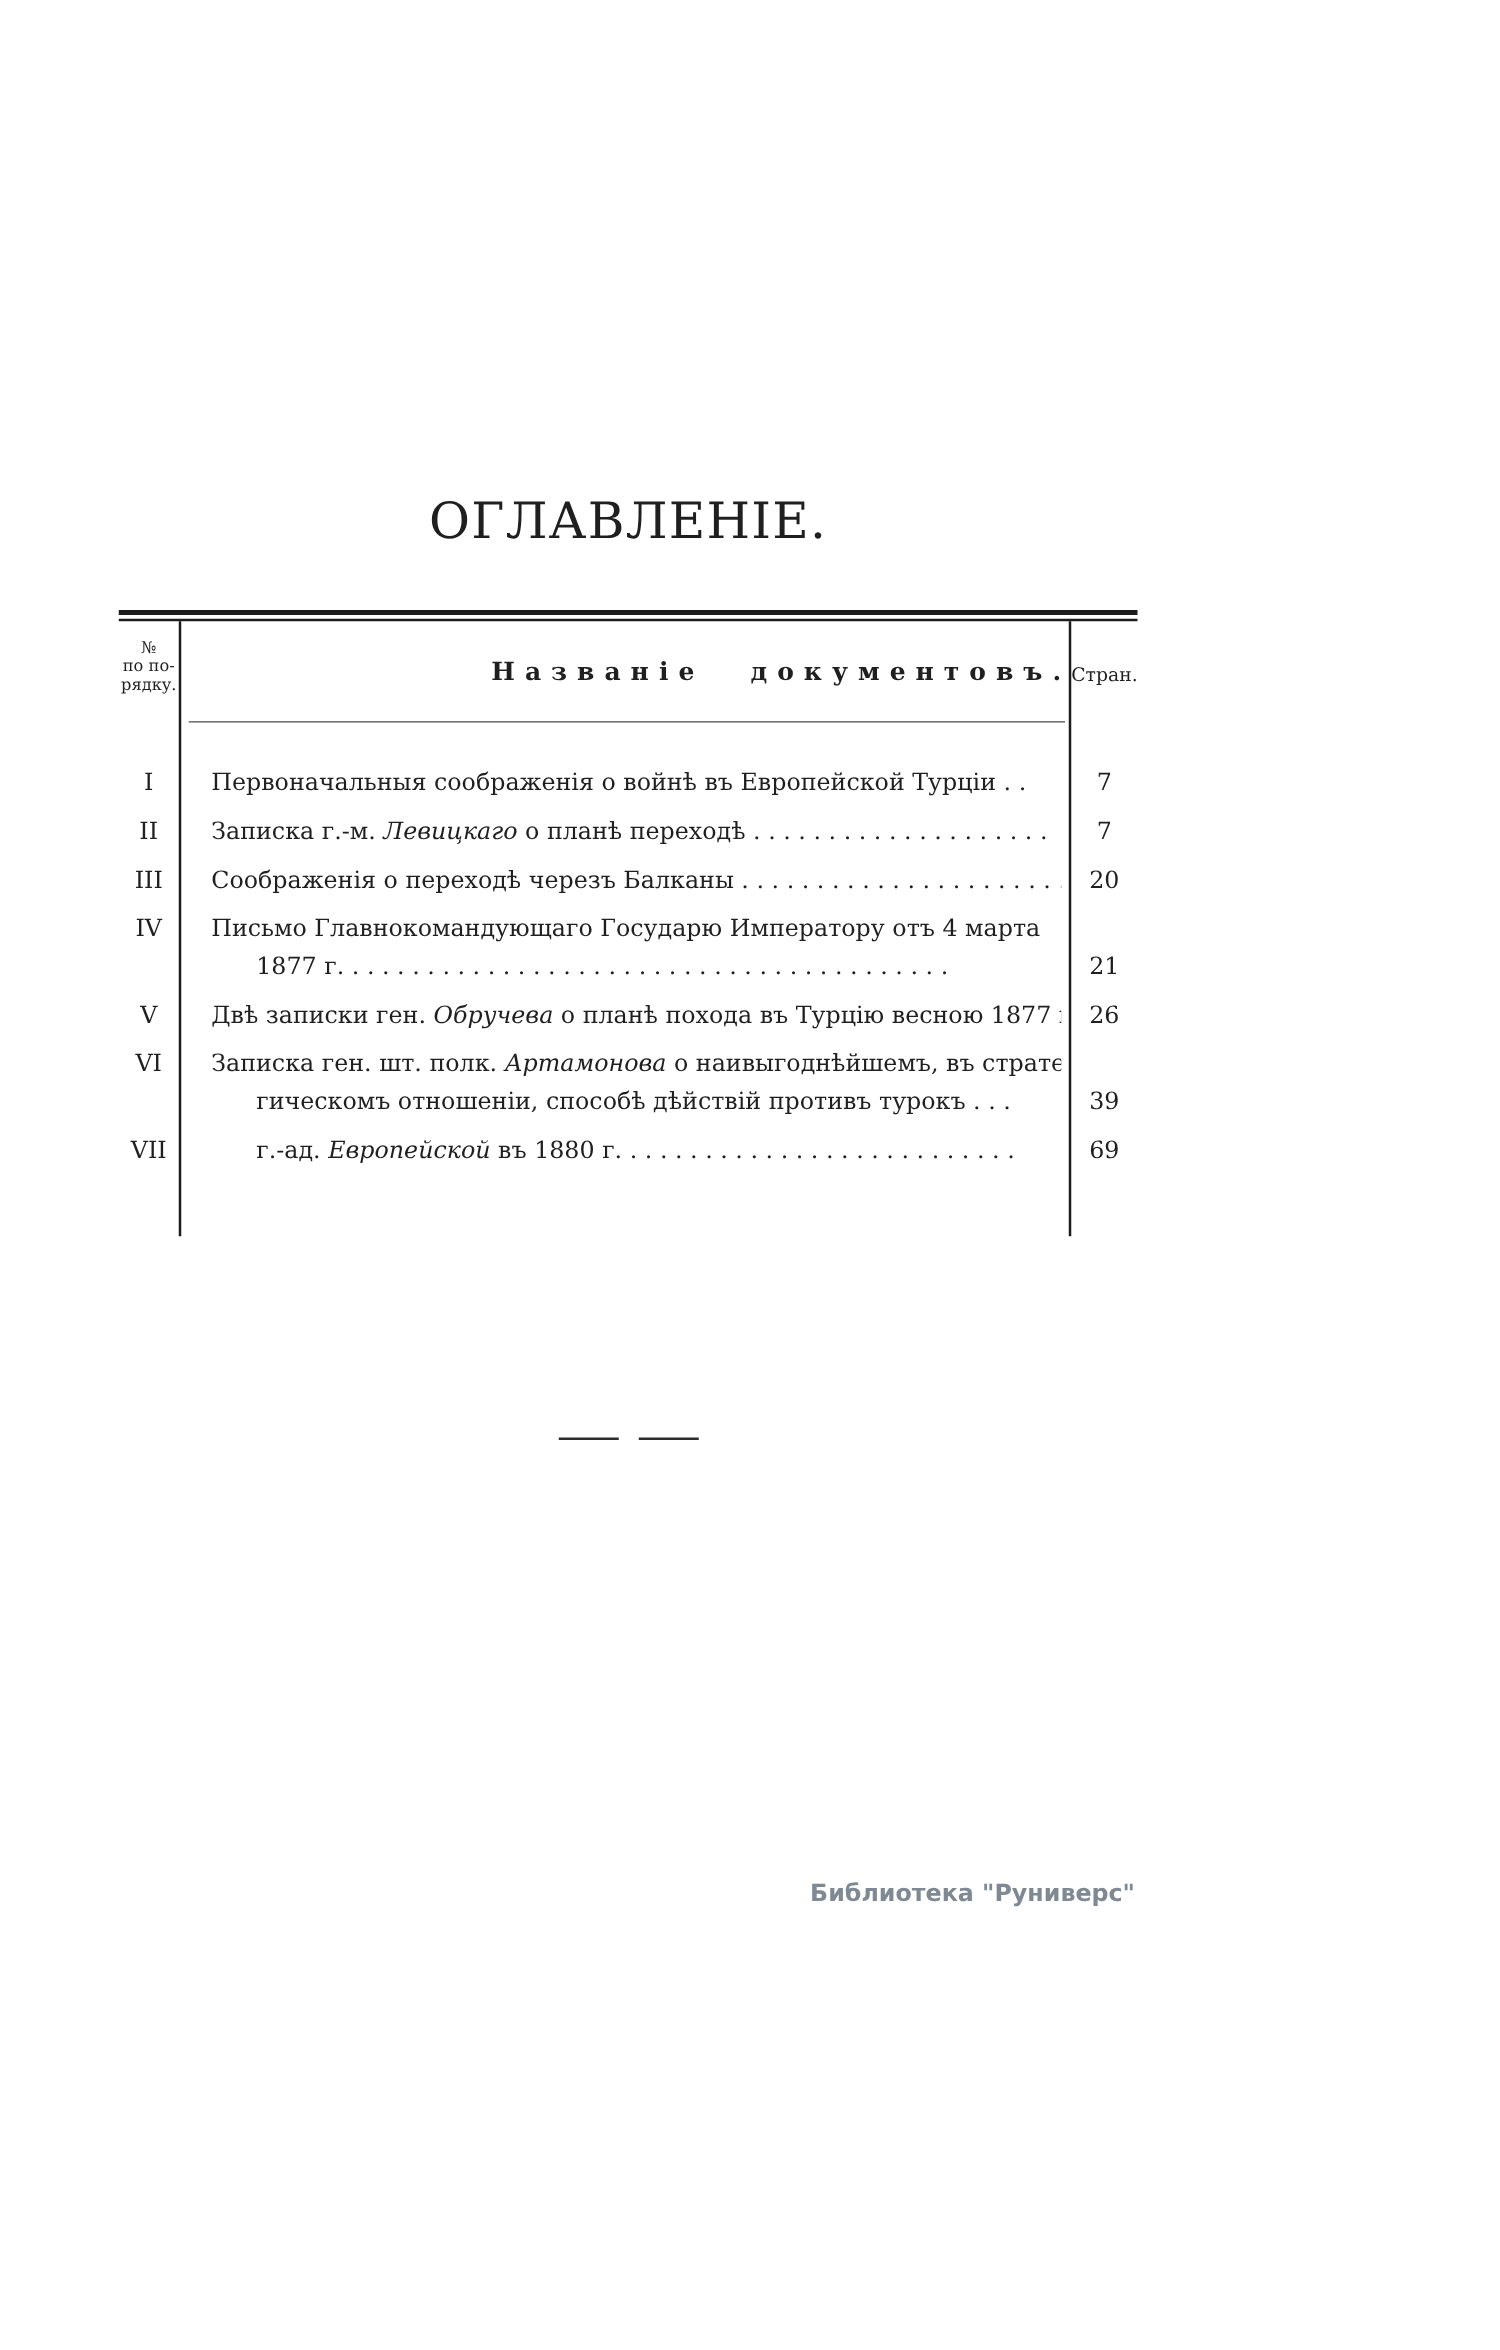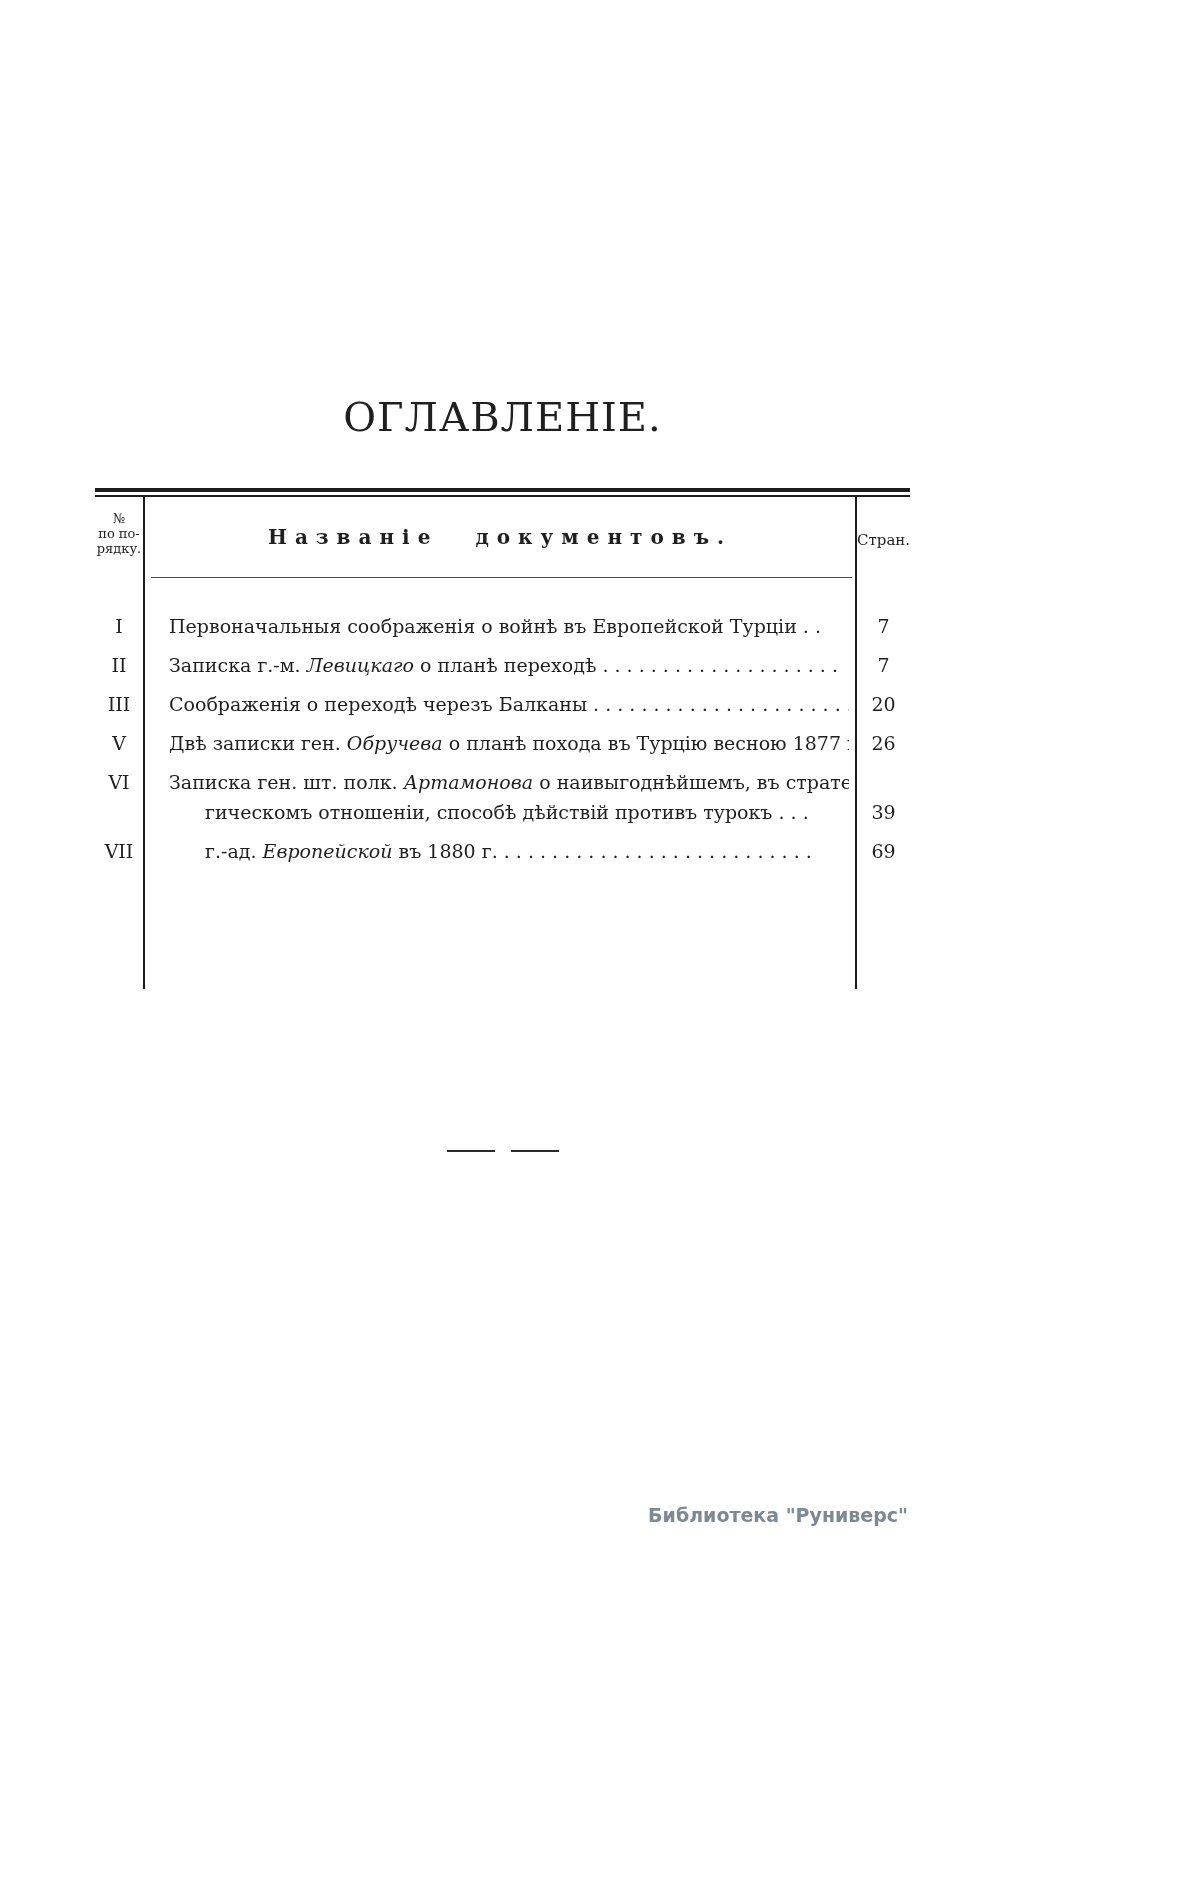--- a/index.html
+++ b/index.html
@@ -16,21 +16,21 @@
   }
   .toc { position:absolute; top:488px; left:0; width:815px; }
   .toprule { height:9px; border-top:4px solid #1c1c1c; border-bottom:2px solid #1c1c1c; }
   .grid { position:relative; }
   .vrule { position:absolute; top:0; width:2px; height:492px; background:#1c1c1c; }
   .vrule.left { left:48px; }
   .vrule.right { right:53px; }
   .header-row { display:flex; height:80px; }
   .h-num { width:48px; text-align:center; font-size:13px; line-height:15px; padding-top:14px; }
   .h-num span { display:block; }
-  .h-name { flex:1; text-align:center; font-size:20px; font-weight:bold; letter-spacing:8px; word-spacing:22px; padding-top:28px; white-space:nowrap; overflow:hidden; }
+  .h-name { flex:1; text-align:right; font-size:20px; font-weight:bold; letter-spacing:8px; word-spacing:22px; padding-top:28px; white-space:nowrap; overflow:hidden; }
   .h-page { width:53px; text-align:right; font-size:15px; padding-top:34px; }
   .header-underline { height:1px; background:#4a4a4a; margin-left:56px; margin-right:58px; }
   .rows { padding-top:33px; }
   .toc-row { display:flex; margin-bottom:9px; }
   .cell-num { width:48px; text-align:center; font-size:19px; line-height:30px; }
   .cell-title { flex:1; padding-left:26px; padding-right:8px; font-size:19px; line-height:30px; overflow:hidden; }
   .title-line { white-space:nowrap; overflow:hidden; }
   .title-line.cont { padding-left:36px; }
   .it { font-style:italic; }
   .cell-page { width:53px; display:flex; align-items:flex-end; justify-content:center; font-size:19px; line-height:30px; }
@@ -84,20 +84,28 @@
               <div class="cell-page">7</div>
             </div>
             <div class="toc-row">
               <div class="cell-num">III</div>
               <div class="cell-title">
                 <div class="title-line"><span>Соображенія о переходѣ черезъ Балканы . . . . . . . . . . . . . . . . . . . . . . . .</span></div>
               </div>
               <div class="cell-page">20</div>
             </div>
             <div class="toc-row">
+              <div class="cell-num">IV</div>
+              <div class="cell-title">
+                <div class="title-line"><span>Письмо Главнокомандующаго Государю Императору отъ 4 марта</span></div>
+                <div class="title-line cont"><span>1877 г. . . . . . . . . . . . . . . . . . . . . . . . . . . . . . . . . . . . . . . . .</span></div>
+              </div>
+              <div class="cell-page">21</div>
+            </div>
+            <div class="toc-row">
               <div class="cell-num">V</div>
               <div class="cell-title">
                 <div class="title-line"><span>Двѣ записки ген. </span><span class="it">Обручева</span><span> о планѣ похода въ Турцію весною 1877 г.</span></div>
               </div>
               <div class="cell-page">26</div>
             </div>
             <div class="toc-row">
               <div class="cell-num">VI</div>
               <div class="cell-title">
                 <div class="title-line"><span>Записка ген. шт. полк. </span><span class="it">Артамонова</span><span> о наивыгоднѣйшемъ, въ страте-</span></div>

